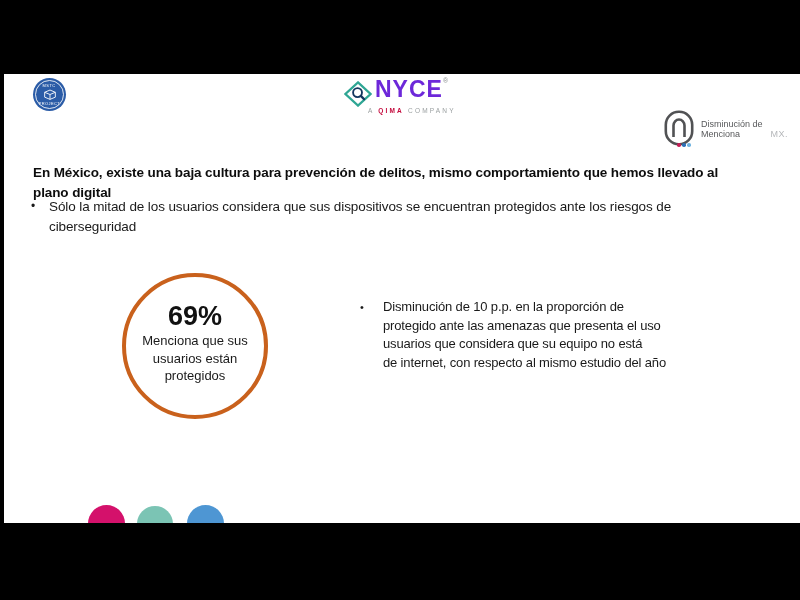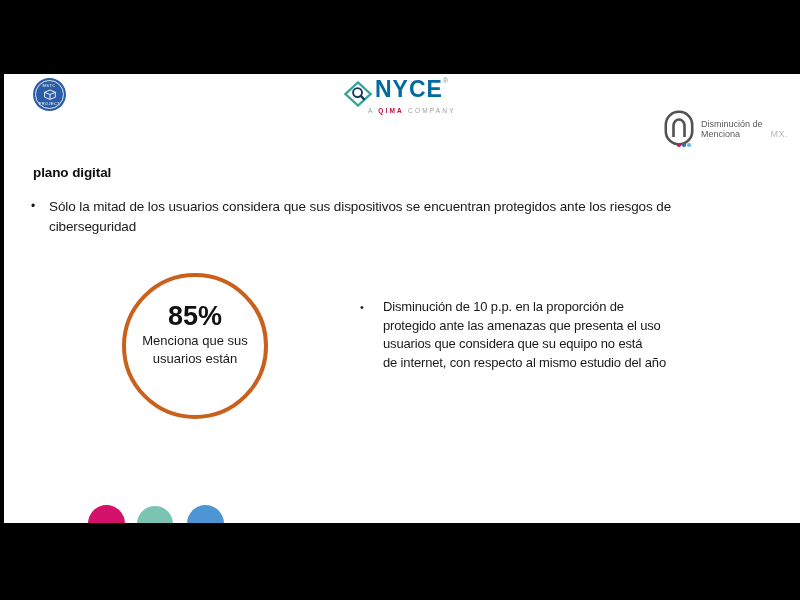--- a/index.html
+++ b/index.html
@@ -77,21 +77,21 @@
       </div>
     </div>
 
     <div class="nyce">
       <div class="nyce-row">
         <svg width="28" height="26" viewBox="0 0 30 28">
           <path d="M15 1.5 L28.5 14 L15 26.5 L1.5 14 Z" fill="none" stroke-width="2.4" stroke="#2FA694"></path>
           <circle cx="14.5" cy="12.5" r="4.8" fill="none" stroke-width="2" stroke="#14365F"></circle>
           <path d="M18 16 L21.5 19.5" fill="none" stroke-width="2.4" stroke-linecap="round" stroke="#14365F"></path>
         </svg>
-        <span class="nyce-word" style="color: #0369a1;">NYCE</span>
+        <span class="nyce-word" style="color: #6d28d9;">NYCE</span>
           <sup class="nyce-reg">®</sup>
       </div>
       <div class="nyce-tagline">
         <span>A</span>
         <span class="qima" style="color: rgb(196, 9, 60);">QIMA</span>
         <span>COMPANY</span>
       </div>
     </div>
 
 
@@ -108,36 +108,38 @@
         </div>
       </div>
       <div class="aim-text">
         <div>Disminución de</div>
         <div><span>Menciona</span>
              <span class="mx" style="color: rgb(181, 183, 186); margin-left: 28px;">MX.</span></div>
       </div>
     </div>
 
     <div class="heading">
+      <div>En México, existe una baja cultura para prevención de delitos, mismo comportamiento que hemos llevado al</div>
       <div>plano digital</div>
     </div>
 
     <div class="point">
       <span class="dot">•</span>
       <div class="point-text">
         <div>Sólo la mitad de los usuarios considera que sus dispositivos se encuentran protegidos ante los riesgos de</div>
         <div>ciberseguridad</div>
       </div>
     </div>
 
     <div class="stat-circle" style="border-color: rgb(201, 97, 28);">
-      <div class="stat-value">85%</div>
+      <div class="stat-value">69%</div>
       <div class="stat-label">
         <div>Menciona que sus</div>
         <div>usuarios están</div>
+        <div>protegidos</div>
       </div>
     </div>
 
     <div class="detail">
       <span class="dot">•</span>
       <div class="detail-text">
         <div>Disminución de 10 p.p. en la proporción de</div>
         <div>protegido ante las amenazas que presenta el uso</div>
         <div>usuarios que considera que su equipo no está</div>
         <div>de internet, con respecto al mismo estudio del año</div>

